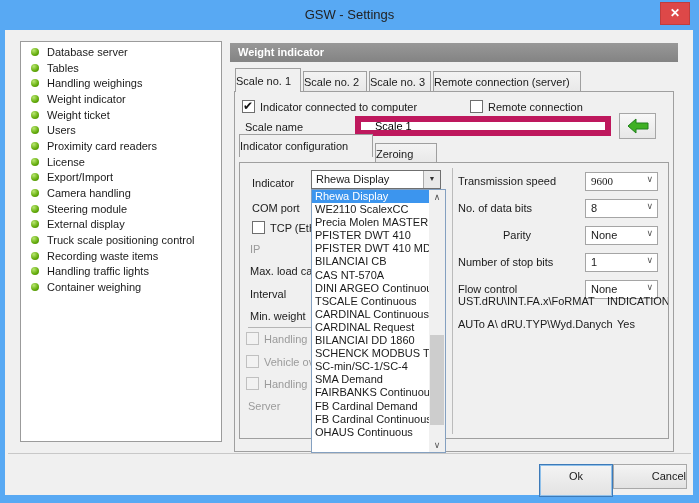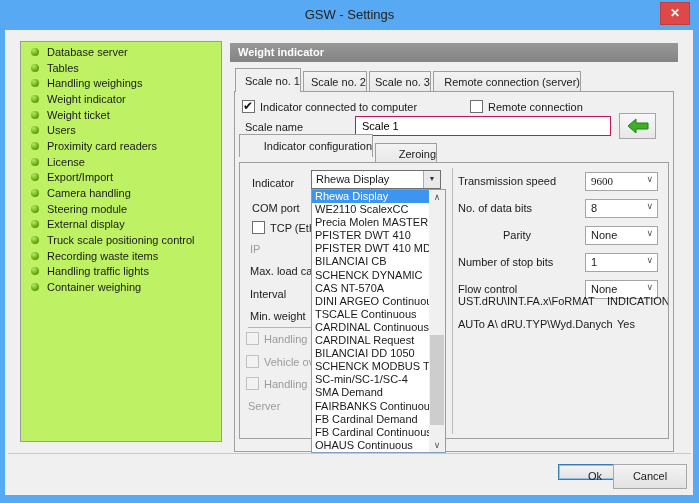--- a/index.html
+++ b/index.html
@@ -10,39 +10,39 @@
   }
   .abs{position:absolute;box-sizing:border-box;}
   .titlebar{left:0;top:0;width:699px;height:30px;background:#58a9f3;}
   .title-text{left:0;top:0;width:699px;height:30px;line-height:30px;text-align:center;
     font-size:13px;color:#222;border-radius:7px;}
   .close-btn{left:660px;top:2px;width:30px;height:23px;background:#dd4848;
     border:1px solid #c03d3d;color:#fff;text-align:center;line-height:21px;
     font-size:12px;font-weight:bold;cursor:default;}
   .client{left:5px;top:30px;width:688px;height:465px;background:#f0f0f0;}
   
-  .sidebar{left:20px;top:41px;width:202px;height:401px;background:#bef264;
+  .sidebar{left:20px;top:41px;width:202px;height:401px;background:#ffffff;
     border:1px solid #9b9b9b;padding-top:2px;}
   .side-item{display:flex;align-items:center;height:15.7px;padding-left:10px;}
   .bullet{width:8px;height:8px;border-radius:50%;margin-right:8px;flex:0 0 8px;
     background:radial-gradient(circle at 35% 30%,#b9e670,#63ac0b 60%,#447a03);}
   .side-label{white-space:nowrap;}
   .hdrbar{left:230px;top:43px;width:448px;height:19px;
     background:linear-gradient(#989898,#838383);color:#fff;font-weight:bold;
     line-height:19px;padding-left:8px;}
-  .tab{border:1px solid #9f9f9f;border-bottom:none;text-align:right;
+  .tab{border:1px solid #9f9f9f;border-bottom:none;text-align:left;
     background:linear-gradient(#f3f3f3,#e8e8e8);}
   .tab-active{background:#f0f0f0;z-index:3;}
   .tabpage{border:1px solid #9f9f9f;background:#f0f0f0;}
   .cb{width:13px;height:13px;background:#fff;border:1px solid #6e6e6e;}
   .cb .mark{position:absolute;left:0px;top:-2px;font-size:12px;color:#111;}
   .cb-dis{width:13px;height:13px;background:#f2f2f2;border:1px solid #c0c0c0;}
   .gray{color:#9b9b9b;}
-  .textinput{background:#fff;border:1px solid #be185d;font-family:"Liberation Sans",sans-serif;
-    font-size:11px;padding:0 6px;margin:0;}
+  .textinput{background:#fff;border:6px solid #be185d;font-family:"Liberation Sans",sans-serif;
+    font-size:11px;padding:0 14px;margin:0;}
   .arrow-btn{background:linear-gradient(#f8f8f8,#e7e7e7);border:1px solid #a6a6a6;
     display:flex;align-items:center;justify-content:center;}
   .combo{background:#fff;border:1px solid #6f6f6f;}
   .combo .val{position:absolute;left:4px;top:0;right:18px;line-height:17px;
     white-space:nowrap;overflow:hidden;}
   .combo .btn{position:absolute;right:0;top:0;bottom:0;width:16px;background:#e9e9e9;
     border-left:1px solid #ababab;text-align:center;font-size:7px;line-height:16px;color:#333;}
   .combo2{background:#fff;border:1px solid #a5a5a5;}
   .combo2 .val{position:absolute;left:5px;top:0;right:16px;line-height:17px;
     white-space:nowrap;overflow:hidden;}
@@ -53,21 +53,21 @@
   .drop-item{height:13.1px;line-height:13.1px;padding-left:3px;white-space:nowrap;overflow:hidden;}
   .drop-item.sel{background:#3c95ee;color:#fff;}
   .dscroll{position:absolute;right:0;top:0;bottom:0;width:16px;background:#f0f0f0;}
   .dscroll .arr{position:absolute;left:0;width:16px;height:14px;text-align:center;
     font-size:9px;color:#555;line-height:14px;}
   .dscroll .thumb{position:absolute;left:1px;width:14px;top:145px;height:90px;background:#cdcdcd;}
   .sep-h{background:#b5b5b5;height:1px;}
   .sep-v{background:#bbb;width:1px;}
   .btn{text-align:center;line-height:23px;background:linear-gradient(#f4f4f4,#e2e2e2);}
   .btn-default{border:1px solid #3d7ab8;box-shadow:inset 0 0 0 1px #8fc0ea;}
-  .btn-normal{border:1px solid #a8a8a8;}
+  .btn-normal{border:1px solid #a8a8a8;text-align:right;}
   .nowrap{white-space:nowrap;}
   .clip{overflow:hidden;white-space:nowrap;}
 </style>
 </head>
 <body>
 
 <div class="window">
 
   <div class="abs titlebar">
     <div class="abs title-text">GSW - Settings</div>
@@ -200,27 +200,26 @@
   </div>
 
   <div class="abs droplist">
     <div class="drop-items">
       <div class="drop-item sel">Rhewa Display</div>
       <div class="drop-item">WE2110 ScalexCC</div>
       <div class="drop-item">Precia Molen MASTER D</div>
       <div class="drop-item">PFISTER DWT 410</div>
       <div class="drop-item">PFISTER DWT 410 MD</div>
       <div class="drop-item">BILANCIAI CB</div>
-      <div class="drop-item">SCHENCK DYNAMIC</div>
       <div class="drop-item">CAS NT-570A</div>
       <div class="drop-item">DINI ARGEO Continuous</div>
       <div class="drop-item">TSCALE Continuous</div>
       <div class="drop-item">CARDINAL Continuous</div>
       <div class="drop-item">CARDINAL Request</div>
-      <div class="drop-item">BILANCIAI DD 1050</div>
+      <div class="drop-item">BILANCIAI DD 1860</div>
       <div class="drop-item">SCHENCK MODBUS TCP</div>
       <div class="drop-item">SC-min/SC-1/SC-4</div>
       <div class="drop-item">SMA Demand</div>
       <div class="drop-item">FAIRBANKS Continuous</div>
       <div class="drop-item">FB Cardinal Demand</div>
       <div class="drop-item">FB Cardinal Continuous</div>
       <div class="drop-item">OHAUS Continuous</div>
     </div>
     <div class="dscroll">
       <div class="arr" style="top:0;">∧</div>
@@ -259,16 +258,16 @@
     <span class="chev">∨</span>
   </div>
 
   <div class="abs nowrap" style="left:458px;top:295px;width:145px;overflow:hidden;">UST.dRU\INT.FA.x\FoRMAT</div>
   <div class="abs clip" style="left:607px;top:295px;width:61px;">INDICATION</div>
   <div class="abs nowrap" style="left:458px;top:318px;width:155px;overflow:hidden;">AUTo A\ dRU.TYP\Wyd.Danych</div>
   <div class="abs" style="left:617px;top:318px;">Yes</div>
 
   <div class="abs sep-h" style="left:8px;top:453px;width:683px;background:#c8c8c8;"></div>
 
-  <div class="abs btn btn-default" style="left:558px;top:464px;width:74px;height:16px;">Ok</div>
+  <div class="abs btn btn-default" style="left:539px;top:464px;width:74px;height:33px;">Ok</div>
   <div class="abs btn btn-normal" style="left:613px;top:464px;width:74px;height:25px;">Cancel</div>
 
 </div>
 
 </body></html>

